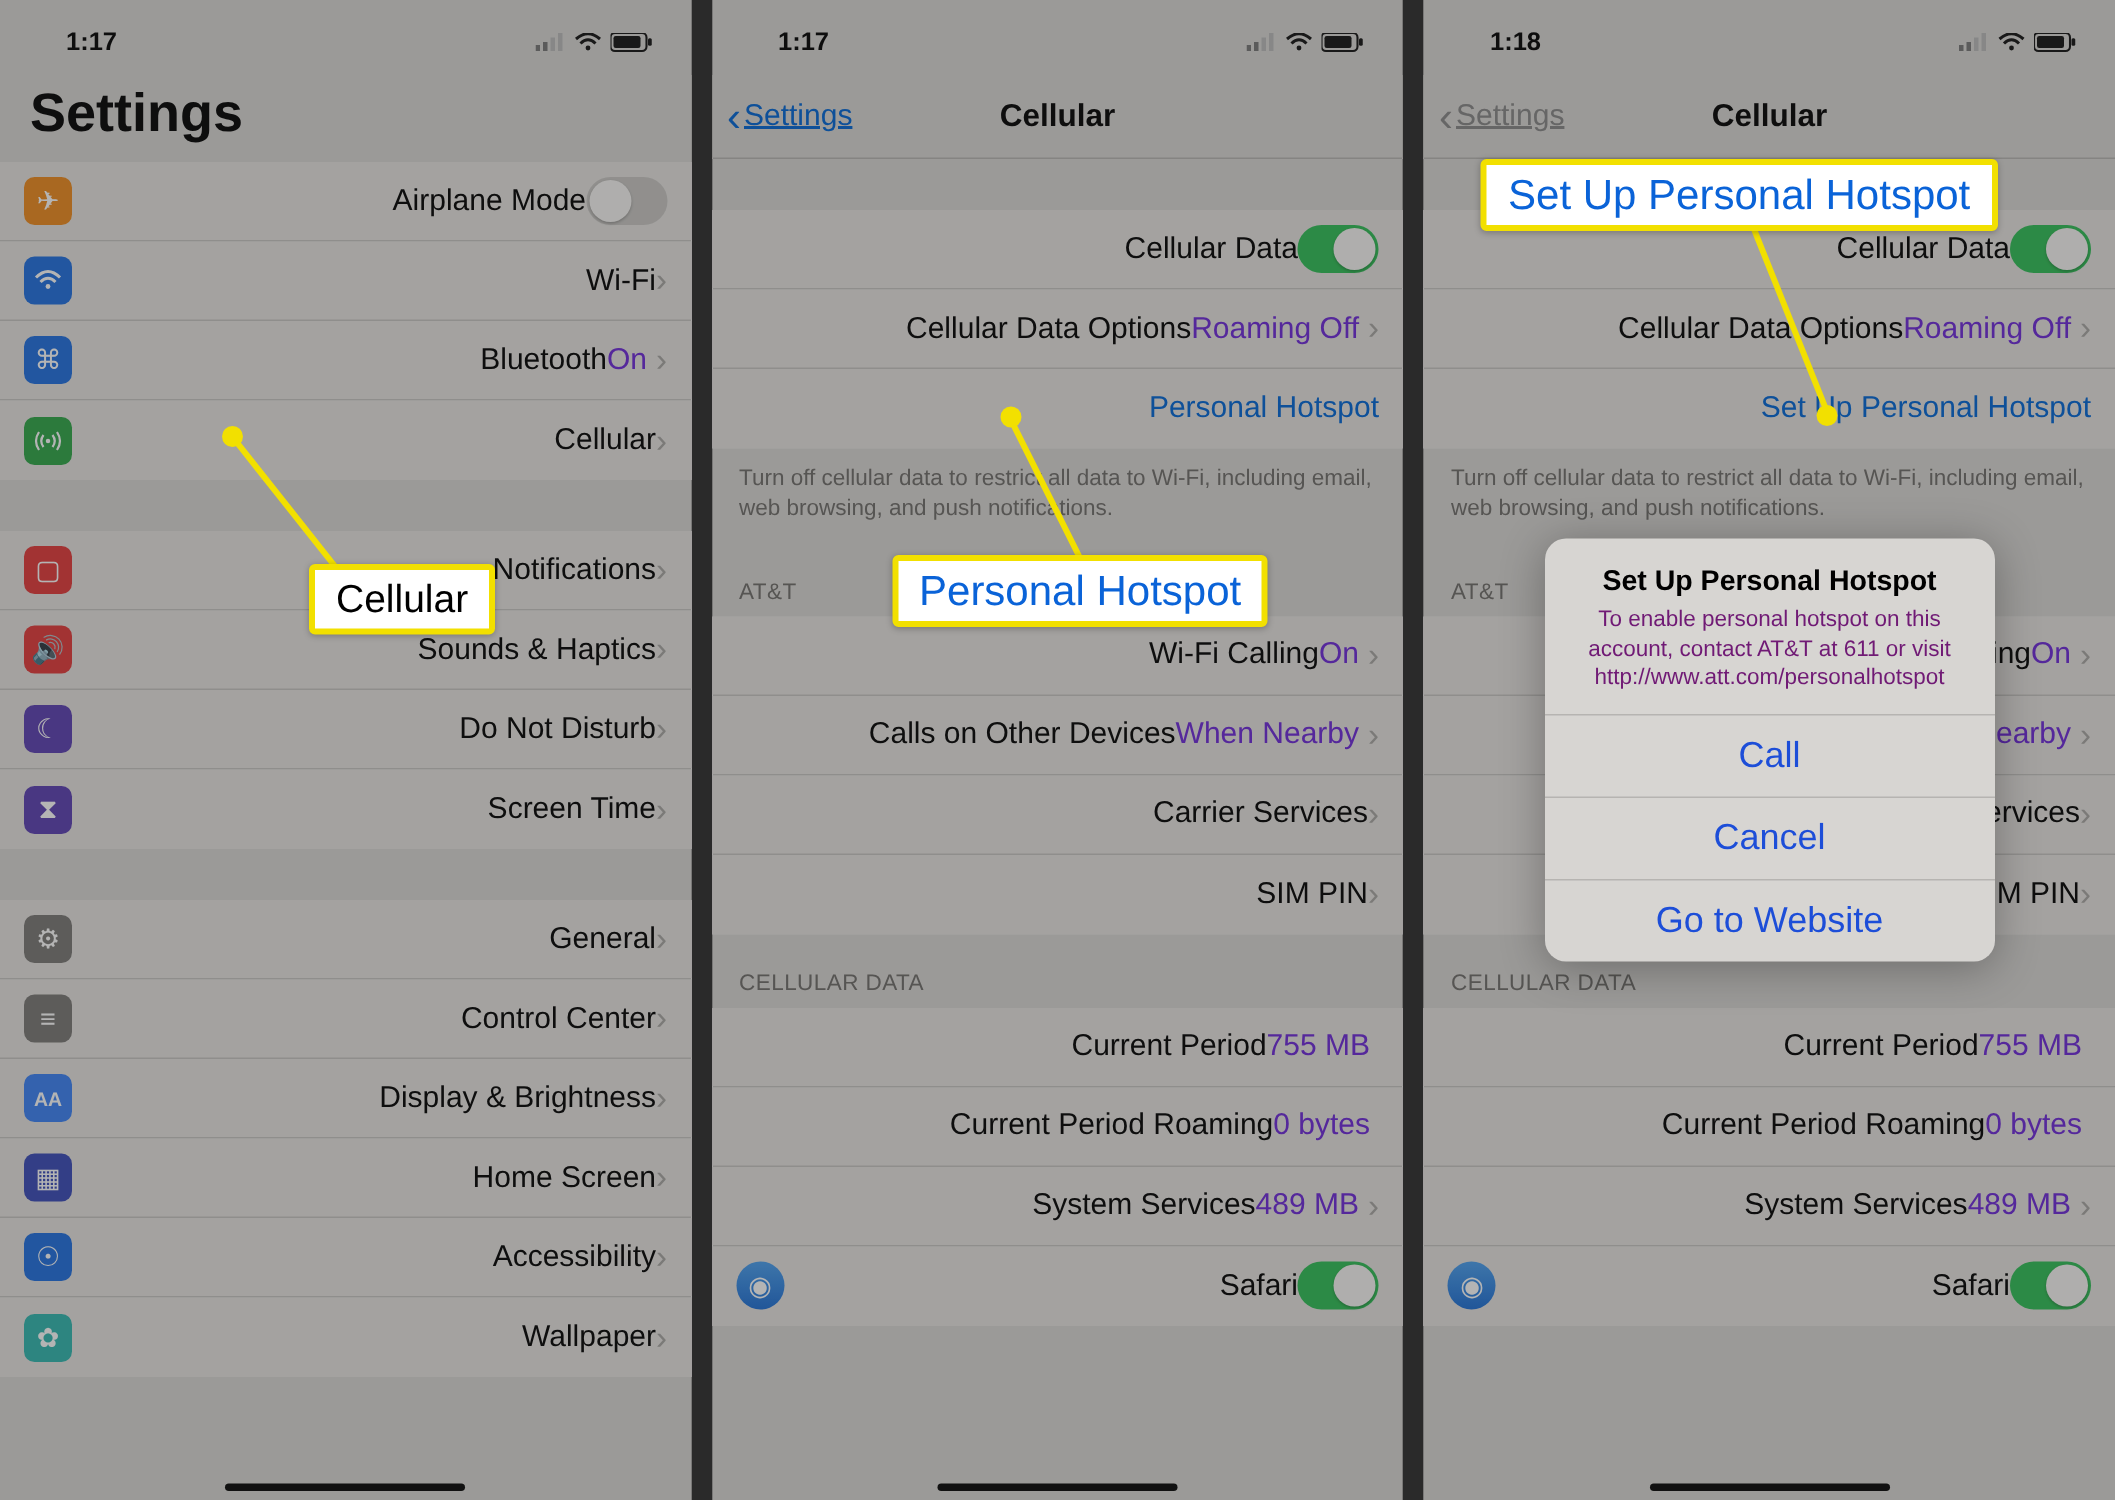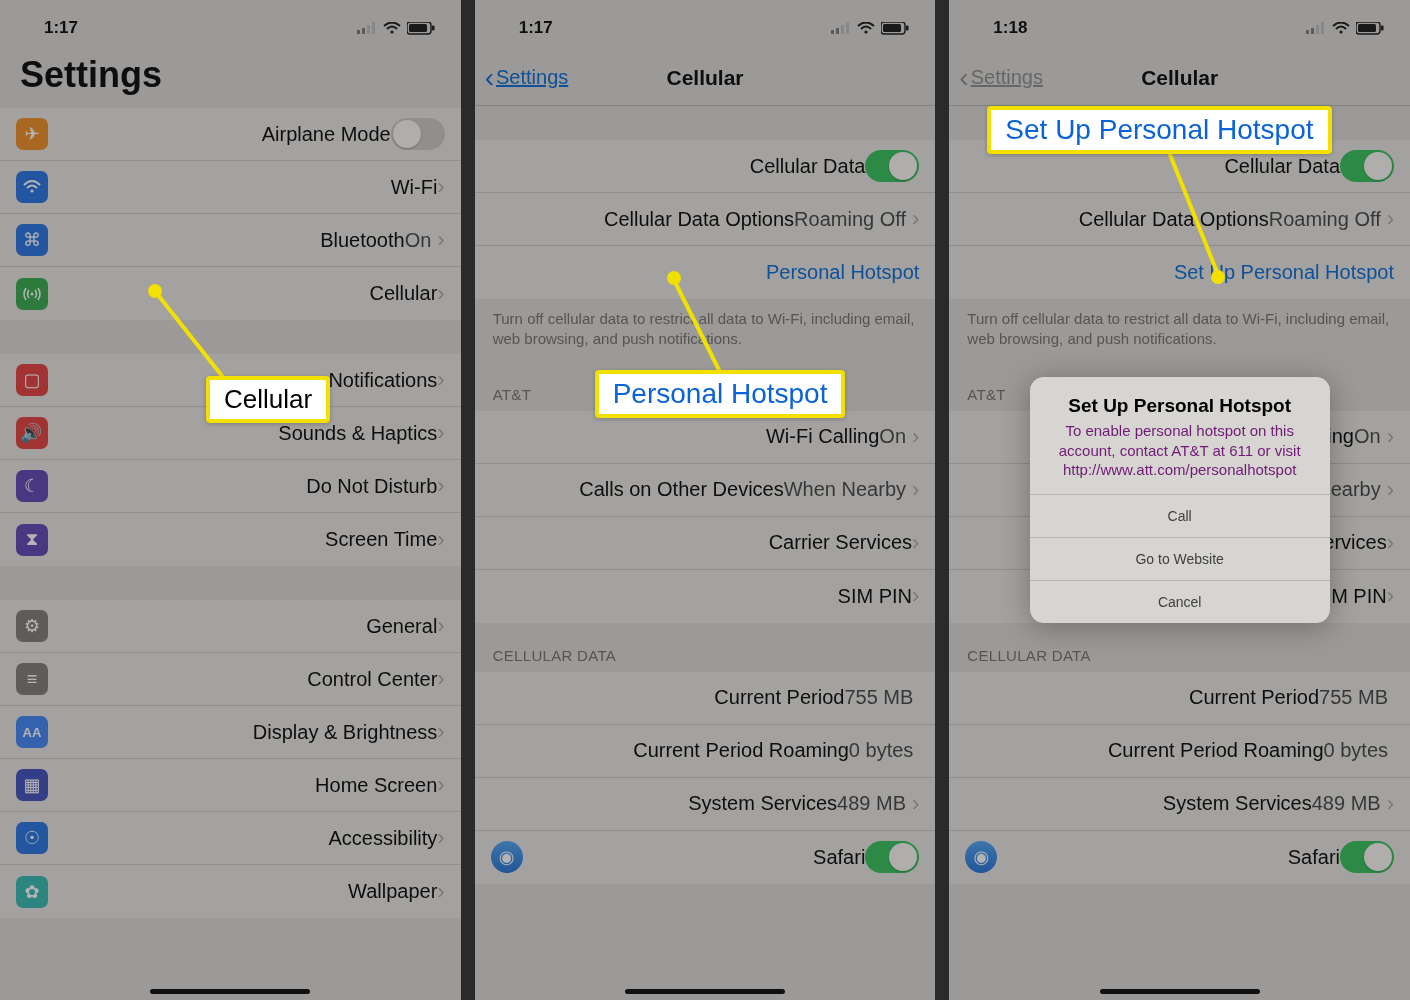--- a/index.html
+++ b/index.html
@@ -80,21 +80,21 @@
   }
   .row:last-child { border-bottom: none; }
   .row .icon {
     width: 32px; height: 32px; border-radius: 7px;
     margin-right: 16px;
     display: flex; align-items: center; justify-content: center;
     color: #fff; font-size: 18px;
     flex: none;
   }
   .row .label { flex: 1 1 auto; text-align: right; }
-  .row .value { color: #404040; font-size: 20px; margin-right: 6px; }
+  .row .value { color: #6d28d9; font-size: 20px; margin-right: 6px; }
   .row .chevron { color: #a8a6a3; font-size: 22px; }
   .row.link .label { color: #0066d6; }
   .row.indent .label { padding-left: 40px; }
   .subtext {
     font-size: 15px; color: #6f6d6a;
     padding: 10px 18px 12px 18px;
     line-height: 1.35;
   }
   .grouphead {
     font-size: 15px; color: #6f6d6a;
@@ -143,22 +143,22 @@
     border-radius: 14px;
     overflow: hidden;
     text-align: center;
     box-shadow: 0 4px 30px rgba(0,0,0,0.3);
   }
   .alert .atitle { font-size: 19px; font-weight: 600; padding: 18px 16px 4px 16px; }
   .alert .amsg { font-size: 15px; color: #701a75; padding: 0 18px 14px 18px; line-height: 1.3; }
   .alert .abtn {
     border-top: 1px solid #b6b4b1;
     padding: 13px 4px;
-    font-size: 14px;
-    color: #404040;
+    font-size: 24px;
+    color: #1d4ed8;
   }
 
   .homebar {
     position: absolute; left: 50%; bottom: 6px;
     width: 160px; height: 5px; border-radius: 3px;
     background: #111; transform: translateX(-50%);
     z-index: 45;
   }
 
   
@@ -508,22 +508,22 @@
           <span class="knob"></span>
         </span>
     </div>
   </div>
 
   <div class="alert-backdrop">
     <div class="alert">
       <div class="atitle">Set Up Personal Hotspot</div>
       <div class="amsg">To enable personal hotspot on this account, contact AT&amp;T at 611 or visit http://www.att.com/personalhotspot</div>
       <div class="abtn">Call</div>
+      <div class="abtn">Cancel</div>
       <div class="abtn">Go to Website</div>
-      <div class="abtn">Cancel</div>
     </div>
   </div>
 
   <div class="callout blue" style="left:38px; top:106px;">Set Up Personal Hotspot</div>
   <svg class="line" style="left:216px; top:148px;" width="60" height="130">
       <line x1="4" y1="4" x2="52" y2="124" stroke="#f2e000" stroke-width="4"></line>
     </svg>
   <div class="dot" style="left:262px; top:270px;"></div>
 
   <div class="homebar"></div>

